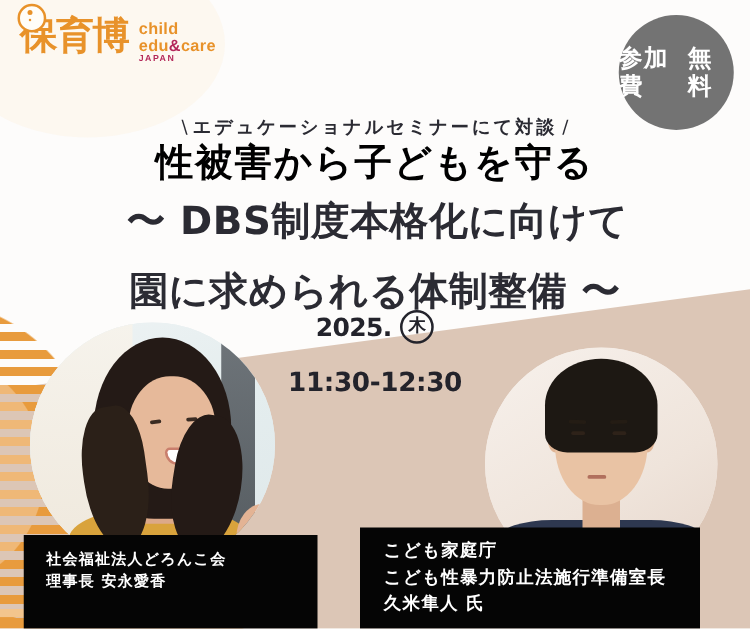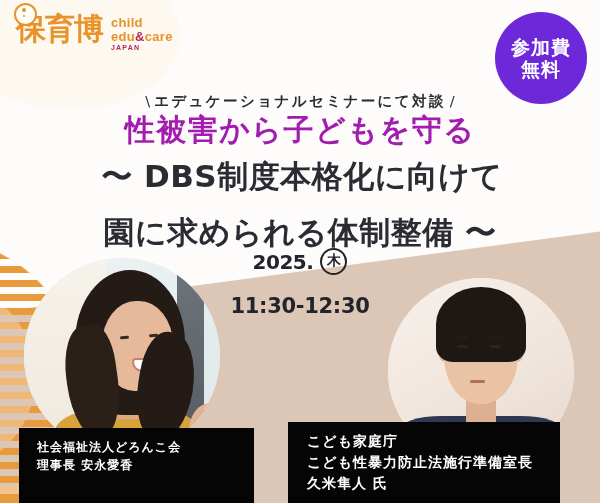--- a/index.html
+++ b/index.html
@@ -79,40 +79,40 @@
   }
   .logo-txt{margin-left:8px;line-height:1.05;padding-top:2px;}
   .logo-l1{font-size:13px;font-weight:bold;color:#e8922a;letter-spacing:.3px;}
   .logo-l2{font-size:13px;font-weight:bold;color:#e8922a;letter-spacing:.3px;}
   .logo-amp{color:#b4285a;font-weight:bold;}
   .logo-l3{font-size:7px;font-weight:bold;color:#b4285a;letter-spacing:1.2px;margin-top:1px;}
 
   
   .badge{
     position:absolute;right:13px;top:12px;width:92px;height:92px;
-    border-radius:50%;background:#6d28d9;
-    display:flex;flex-direction:column;align-items:center;justify-content:center;
+    border-radius:50%;background:#737373;
+    display:flex;flex-direction:row;align-items:center;justify-content:space-between;
     color:#ffffff;line-height:1.18;
   }
   .badge-l1,.badge-l2{
     font-size:19px;font-weight:bold;letter-spacing:1px;
     font-family:"DejaVu Sans","Liberation Sans",sans-serif;
   }
 
   
   .kicker{
     position:absolute;left:0;right:0;top:80px;text-align:center;
     font-size:14.5px;font-weight:bold;color:#2b2b33;letter-spacing:2.4px;
     font-family:"DejaVu Sans","Liberation Sans",sans-serif;
     margin-top:12px;
   }
   .kicker .slash{font-weight:normal;letter-spacing:0;padding:0 4px;}
   .title-main{
     position:absolute;left:0;right:0;top:110px;text-align:center;
-    font-size:30px;font-weight:bold;color:#a21caf;letter-spacing:1.5px;
+    font-size:30px;font-weight:bold;color:#000000;letter-spacing:1.5px;
     font-family:Liberation Mono, monospace;
   }
   .title-sub1{
     position:absolute;left:4px;right:0;top:156px;text-align:center;
     font-size:31px;font-weight:bold;color:#2b2b33;letter-spacing:.5px;
     font-family:"DejaVu Sans","Liberation Sans",sans-serif;
   }
   .title-sub2{
     position:absolute;left:0;right:0;top:196px;text-align:center;
     font-size:31px;font-weight:bold;color:#2b2b33;letter-spacing:.5px;

